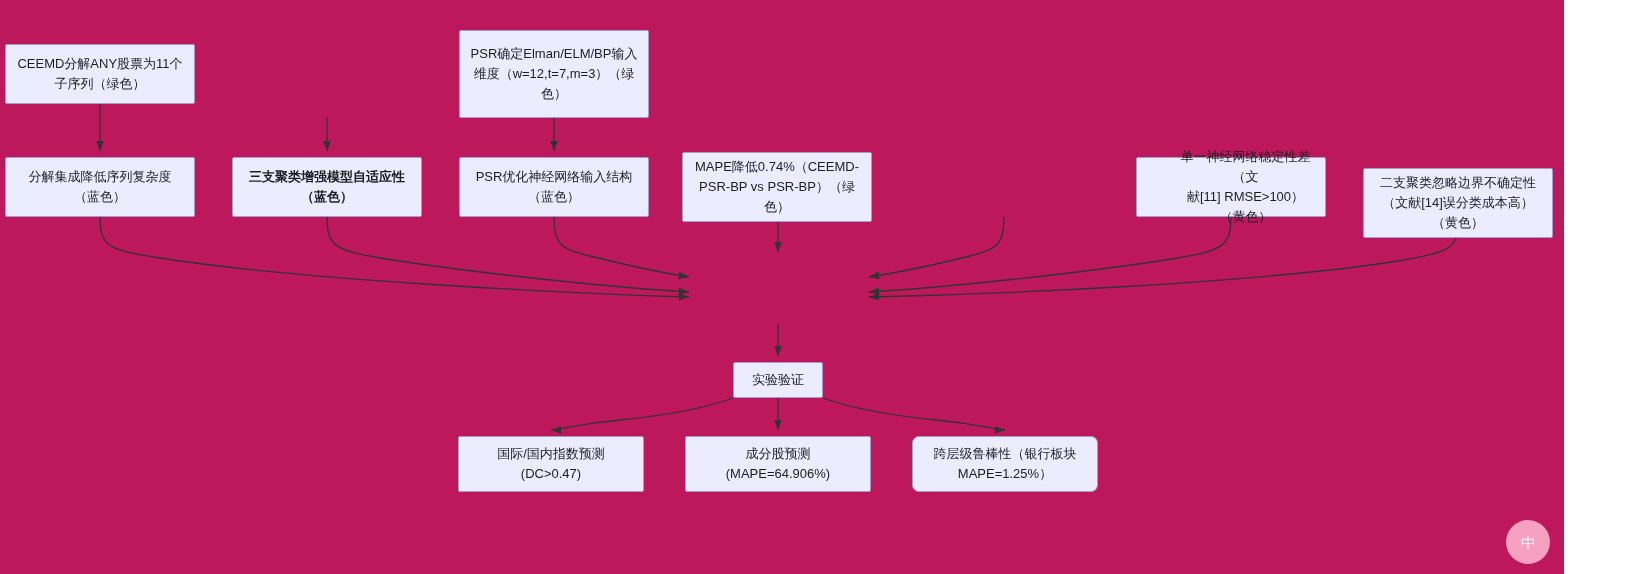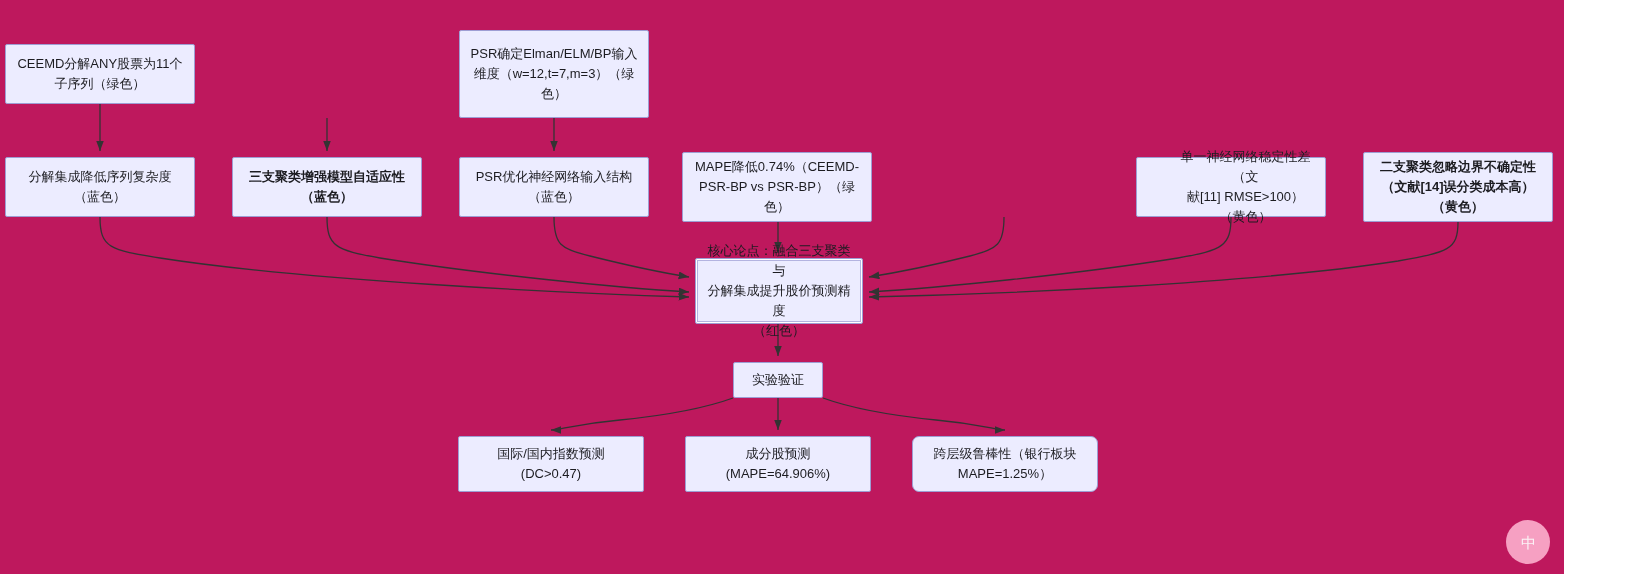--- a/index.html
+++ b/index.html
@@ -140,31 +140,26 @@
 PSR-BP vs PSR-BP）（绿
 色）</span>
   </div>
 
 
   <div class="node" style="left:1136px; top:157px; width:190px; height:60px;padding-left:38px;">
     <span class="txt">单一神经网络稳定性差（文
 献[11] RMSE&gt;100）（黄色）</span>
   </div>
 
-  <div class="node" style="left:1363px; top:152px; width:190px; height:70px;font-weight:bold;">
+  <div class="node" style="left:1363px; top:168px; width:190px; height:70px;">
     <span class="txt">二支聚类忽略边界不确定性
 （文献[14]误分类成本高）
 （黄色）</span>
   </div>
 
-  <div class="node core" style="left:695px; top:258px; width:168px; height:66px;">
-    <span class="txt">核心论点：融合三支聚类与
-分解集成提升股价预测精度
-（红色）</span>
-  </div>
 
   <div class="node" style="left:733px; top:362px; width:90px; height:36px;">
     <span class="txt">实验验证</span>
   </div>
 
   <div class="node" style="left:458px; top:436px; width:186px; height:56px;">
     <span class="txt">国际/国内指数预测
 (DC&gt;0.47)</span>
   </div>
 

